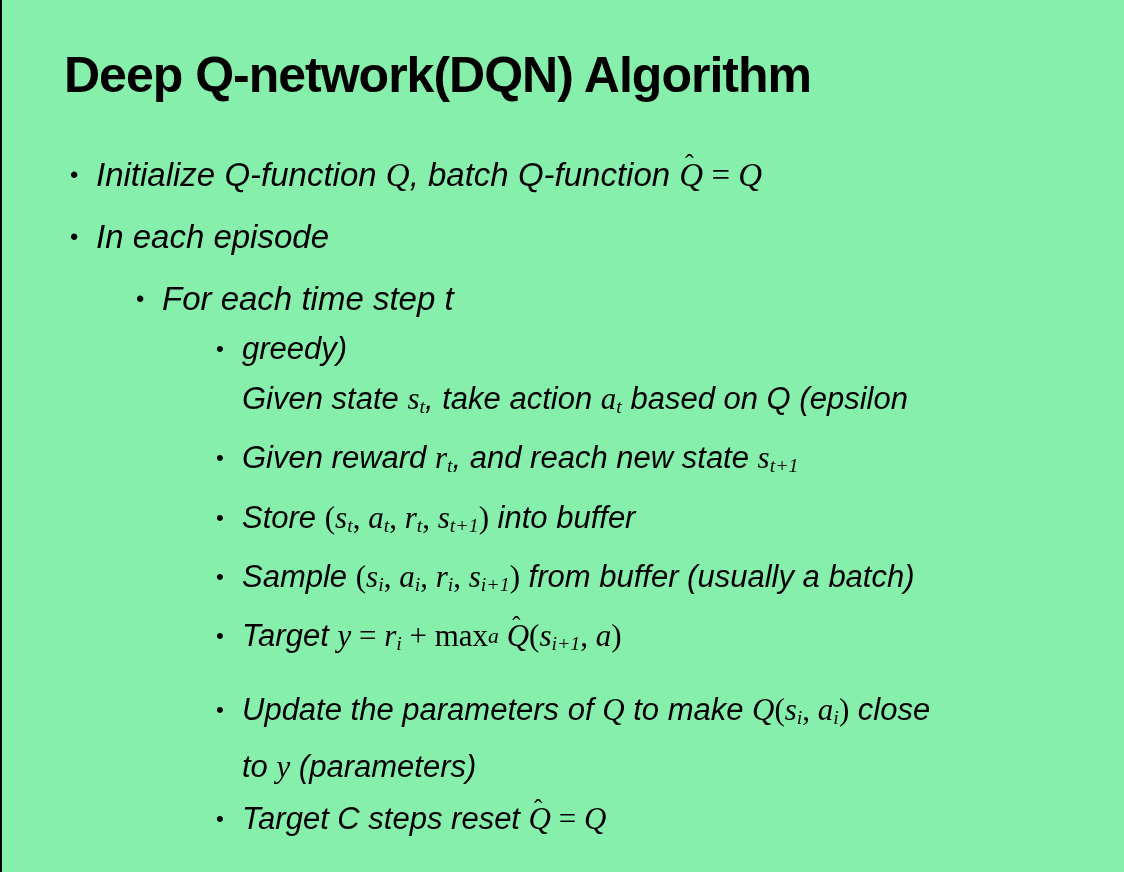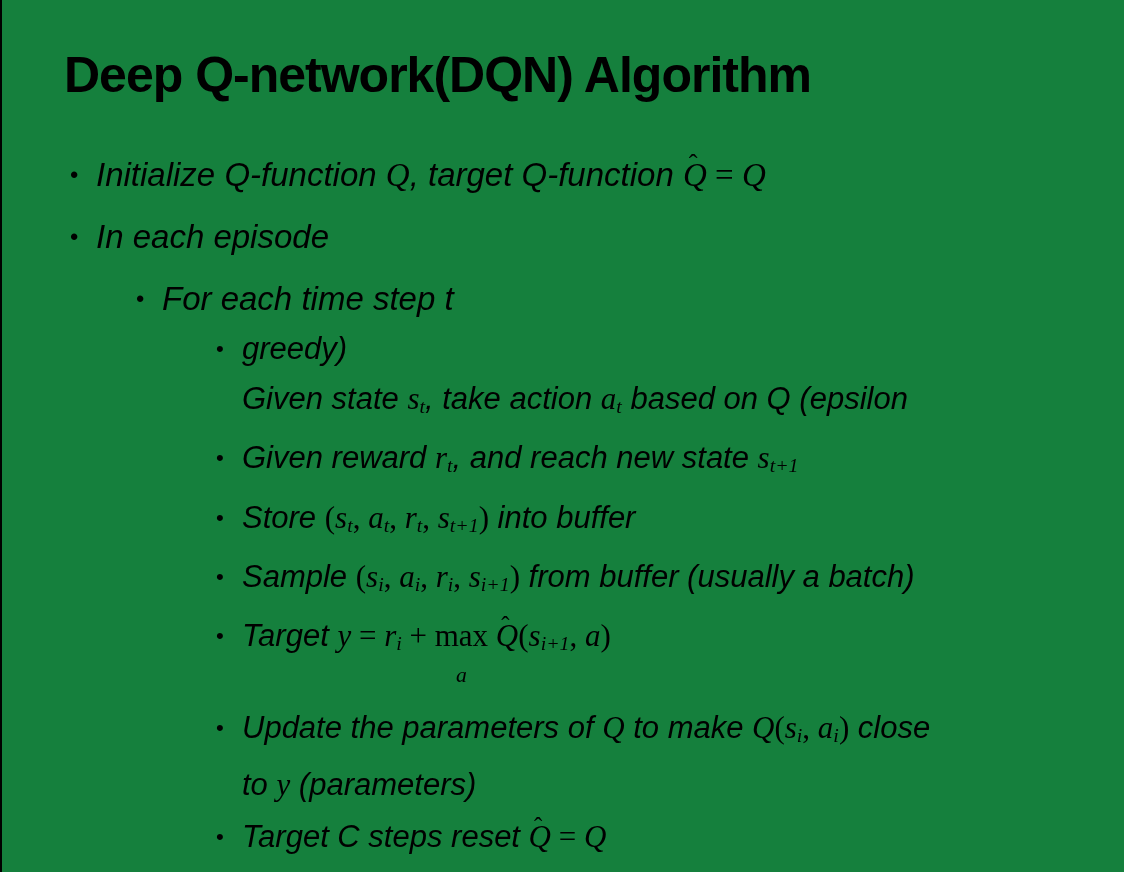--- a/index.html
+++ b/index.html
@@ -1,19 +1,19 @@
 <!DOCTYPE html>
 <html><head>
 <meta charset="utf-8">
 <style>
   html,body{margin:0;padding:0;background:#ffffff;}
   .slide{
     position:relative;
     width:1124px;height:872px;
-    background:#15803d;
+    background:#86efac;
     border-left:2px solid #000000;
     box-sizing:border-box;
     overflow:hidden;
     font-family:"Liberation Sans", sans-serif;
     color:#000000;
   }
   .title{
     font-size:50px;
     font-weight:700;
     letter-spacing:-1px;
@@ -57,24 +57,23 @@
   .seg-hat .hat-mark{
     position:absolute;
     top:-0.42em;
     left:0.22em;
     font-style:normal;
     font-size:0.8em;
     font-family:"Liberation Serif", serif;
   }
   .seg-max{
     display:inline-flex;
-    flex-direction:column;
+    flex-direction:row;
     align-items:center;
     text-align:center;
-    gap:12px;
   }
   .seg-max .over{
     font-family:"Liberation Serif", serif;
     line-height:1.05;
   }
   .seg-max .under{
     font-family:"Liberation Serif", serif;
     font-style:italic;
     font-size:0.7em;
     line-height:1;
@@ -82,21 +81,21 @@
 </style>
 </head>
 <body>
 
 <div class="slide">
   <div class="title">Deep Q-network(DQN) Algorithm</div>
   <div class="content">
       <div class="item l1">
         <span class="dot">•</span>
         <div class="txt">
-          <div class="line"><span class="seg-p">Initialize Q-function </span><span class="seg-v">Q</span><span class="seg-p">, target Q-function </span><span class="seg-hat"><span class="hat-mark">ˆ</span><span class="hat-base">Q</span></span><span class="seg-o"> = </span><span class="seg-v">Q</span></div>
+          <div class="line"><span class="seg-p">Initialize Q-function </span><span class="seg-v">Q</span><span class="seg-p">, batch Q-function </span><span class="seg-hat"><span class="hat-mark">ˆ</span><span class="hat-base">Q</span></span><span class="seg-o"> = </span><span class="seg-v">Q</span></div>
         </div>
       </div>
       <div class="item l1">
         <span class="dot">•</span>
         <div class="txt">
           <div class="line"><span class="seg-p">In each episode</span></div>
         </div>
       </div>
       <div class="item l2">
         <span class="dot">•</span>

